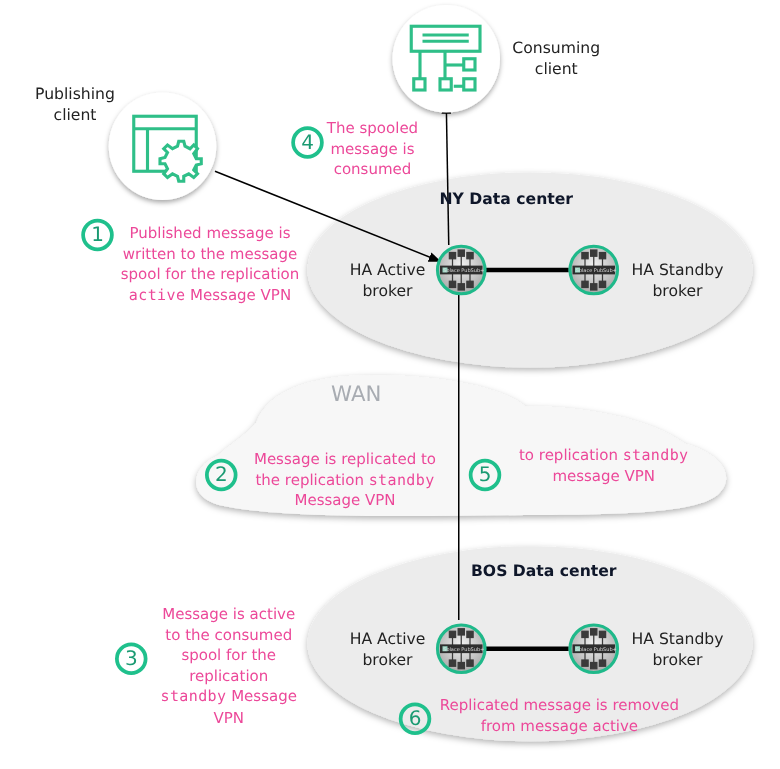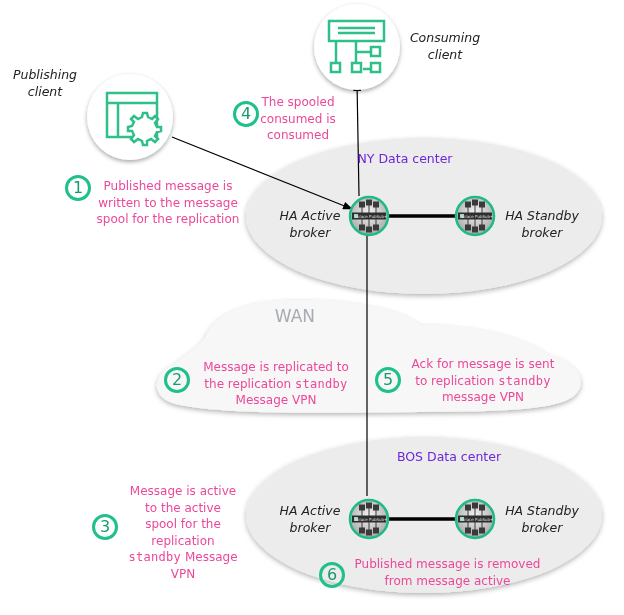--- a/index.html
+++ b/index.html
@@ -1,23 +1,23 @@
 <!DOCTYPE html>
 <html><head>
   <meta charset="utf-8">
   <style>
     html, body { margin: 0; padding: 0; background: #ffffff; }
     body { width: 624px; height: 615px; position: relative; overflow: hidden;
            font-family: "DejaVu Sans", sans-serif; }
     #canvas { position: absolute; left: 0; top: 0; width: 624px; height: 615px; }
     .txt { position: absolute; text-align: center; font-family: "DejaVu Sans", sans-serif; }
-    .black { color: #222222; font-size: 12.5px; line-height: 17px; font-style: italic; }
+    .black { color: #222222; font-size: 12.5px; line-height: 17px; }
     .green { color: #ec4899; font-size: 12px; line-height: 16.5px; }
     .mono { font-family: "DejaVu Sans Mono", monospace; letter-spacing: 0.3px; }
-    .dc-title { color: #6d28d9; font-weight: normal; font-size: 12.5px; }
+    .dc-title { color: #0f172a; font-weight: bold; font-size: 12.5px; }
     .wan { color: #a8acb2; font-size: 17px; }
     .step { position: absolute; width: 26px; height: 26px; border: 3px solid #1fc08c;
             border-radius: 50%; box-sizing: border-box; background: transparent;
             color: #1a9a72; font-size: 16px; line-height: 20px; text-align: center;
             font-family: "DejaVu Sans", sans-serif; }
   </style>
 </head>
 <body>
 
 <svg id="canvas" width="624" height="615" viewBox="0 0 624 615" xmlns="http://www.w3.org/2000/svg">
@@ -101,32 +101,32 @@
       <line x1="356" y1="52" x2="371" y2="52"></line>
       <line x1="363" y1="69" x2="371" y2="69"></line>
       <rect x="331" y="63" width="9" height="9"></rect>
       <rect x="352" y="63" width="9" height="9"></rect>
       <rect x="371" y="63" width="9" height="9"></rect>
       <rect x="371" y="47" width="9" height="9"></rect>
     </g>
   </g>
 </svg>
 
-<div class="txt black" style="left:5px; top:66px; width:80px;">
+<div class="txt black" style="left:20px; top:66px; width:80px;">
   <div>Publishing</div>
   <div>client</div>
 </div>
 <div class="txt black" style="left:400px; top:29px; width:90px;">
   <div>Consuming</div>
   <div>client</div>
 </div>
 
 <div class="txt dc-title" style="left:340px; top:151px; width:130px;">NY Data center</div>
-<div class="txt dc-title" style="left:384px; top:449px; width:130px;">BOS Data center</div>
-<div class="txt wan" style="left:255px; top:306px; width:60px;text-align:right;">WAN</div>
+<div class="txt dc-title" style="left:370px; top:449px; width:130px;">BOS Data center</div>
+<div class="txt wan" style="left:255px; top:306px; width:60px;">WAN</div>
 
 <div class="txt black" style="left:270px; top:207px; width:80px;">
   <div>HA Active</div>
   <div>broker</div>
 </div>
 <div class="txt black" style="left:497px; top:207px; width:90px;">
   <div>HA Standby</div>
   <div>broker</div>
 </div>
 <div class="txt black" style="left:270px; top:502px; width:80px;">
@@ -136,50 +136,50 @@
 <div class="txt black" style="left:497px; top:502px; width:90px;">
   <div>HA Standby</div>
   <div>broker</div>
 </div>
 
 <div class="step" style="left:65px; top:175px;">1</div>
 <div class="txt green" style="left:88px; top:178px; width:160px;">
   <div>Published message is</div>
   <div>written to the message</div>
   <div>spool for the replication</div>
+  <div><span class="mono">active</span><span style="white-space: pre;"> Message VPN</span></div>
 </div>
 
 <div class="step" style="left:164px; top:367px;">2</div>
 <div class="txt green" style="left:196px; top:359px; width:160px;">
   <div>Message is replicated to</div>
   <div><span style="white-space: pre; margin-top: 29px;">the replication </span><span class="mono">standby</span></div>
   <div>Message VPN</div>
 </div>
 
 <div class="step" style="left:92px; top:514px;">3</div>
 <div class="txt green" style="left:118px; top:483px; width:130px;">
   <div>Message is active</div>
-  <div>to the active</div>
+  <div>to the consumed</div>
   <div>spool for the</div>
   <div>replication</div>
   <div><span class="mono">standby</span><span style="white-space: pre; margin-top: 27px;"> Message</span></div>
   <div>VPN</div>
 </div>
 
 <div class="step" style="left:233px; top:101px;">4</div>
 <div class="txt green" style="left:258px; top:94px; width:80px;">
   <div>The spooled</div>
-  <div>consumed is</div>
+  <div>message is</div>
   <div>consumed</div>
 </div>
 
 <div class="step" style="left:375px; top:367px;">5</div>
 <div class="txt green" style="left:403px; top:356px; width:160px;">
-  <div>Ack for message is sent</div>
   <div><span style="white-space: pre;">to replication </span><span class="mono">standby</span></div>
   <div>message VPN</div>
 </div>
 
 <div class="step" style="left:319px; top:562px;">6</div>
 <div class="txt green" style="left:345px; top:556px; width:205px;">
-  <div>Published message is removed</div>
+  <div>Replicated message is removed</div>
   <div>from message active</div>
 </div>
 
 </body></html>

